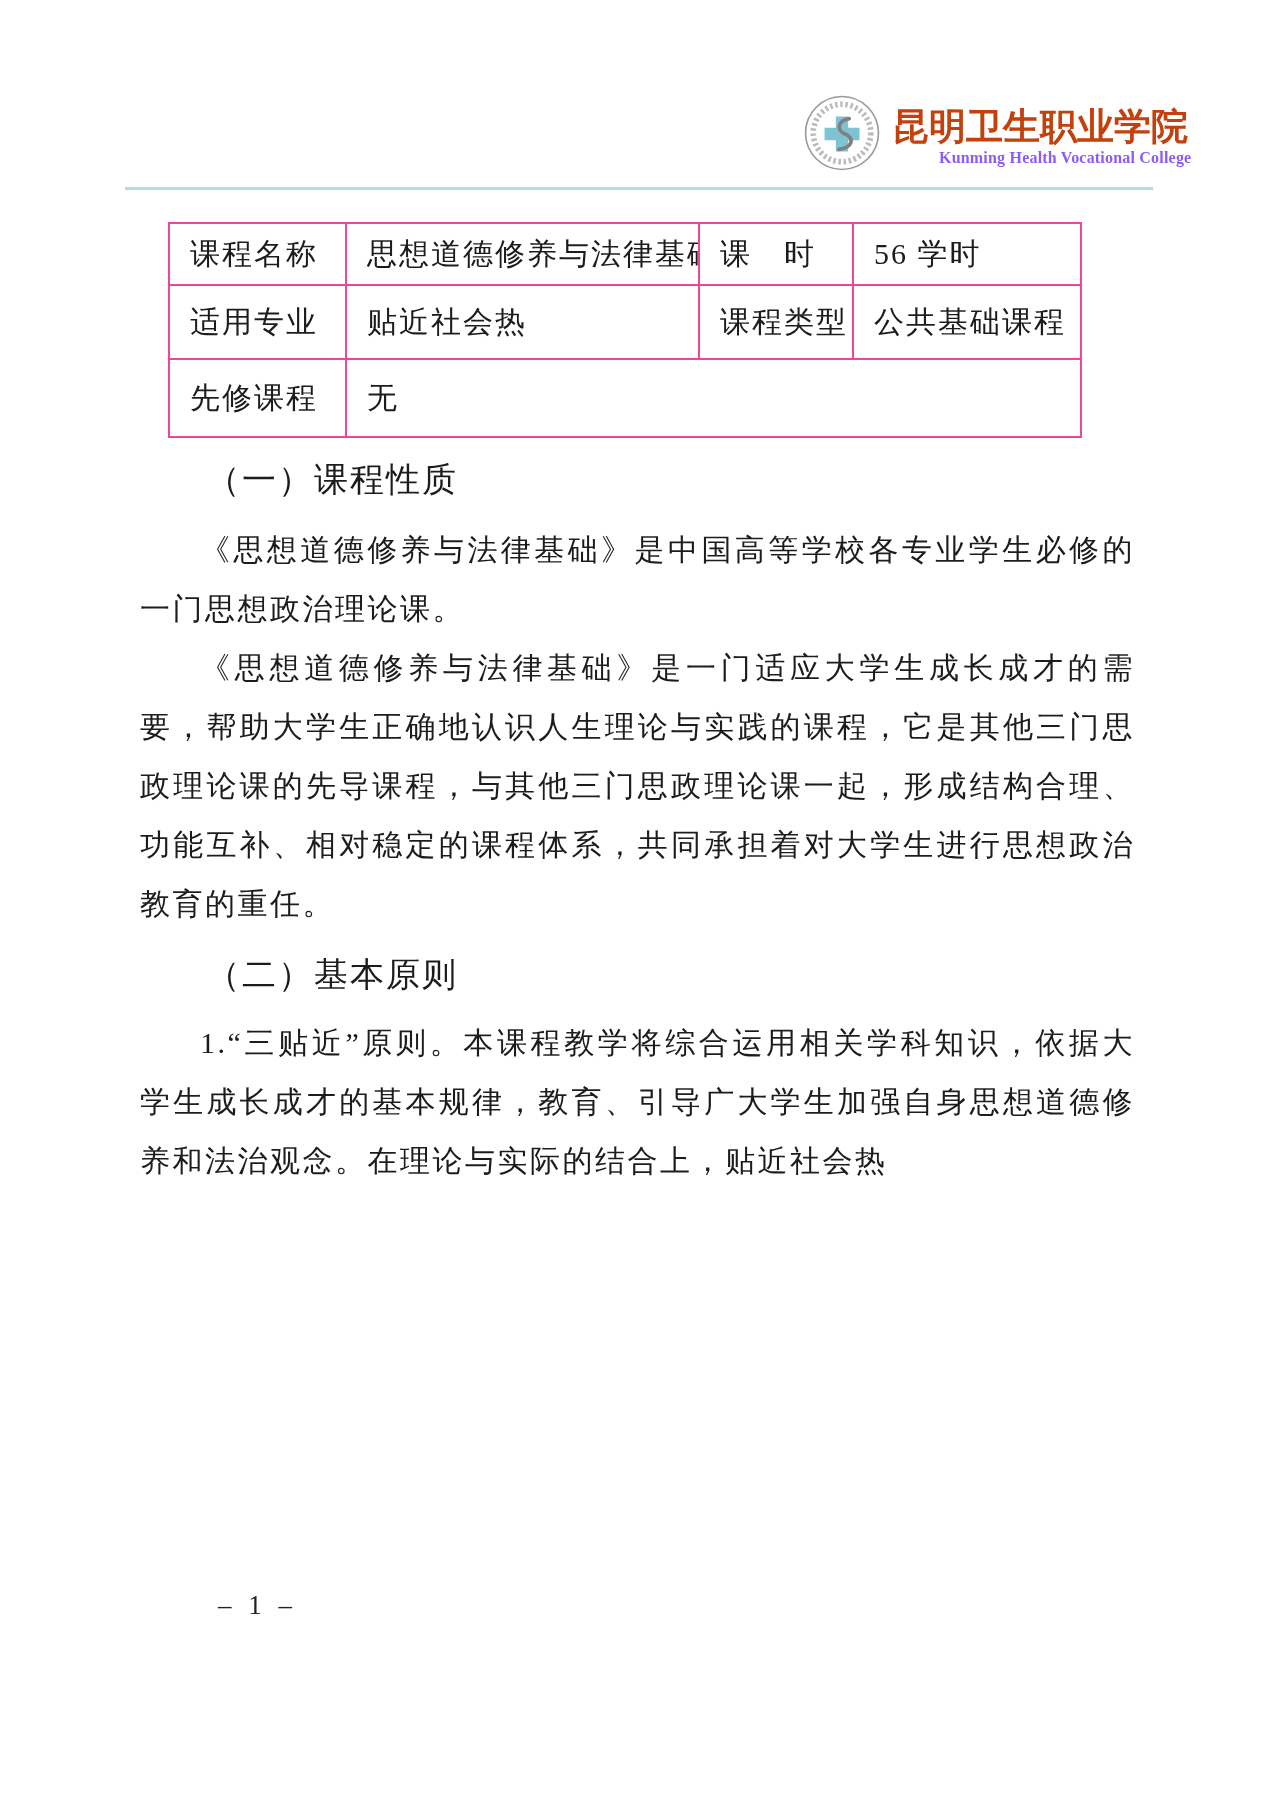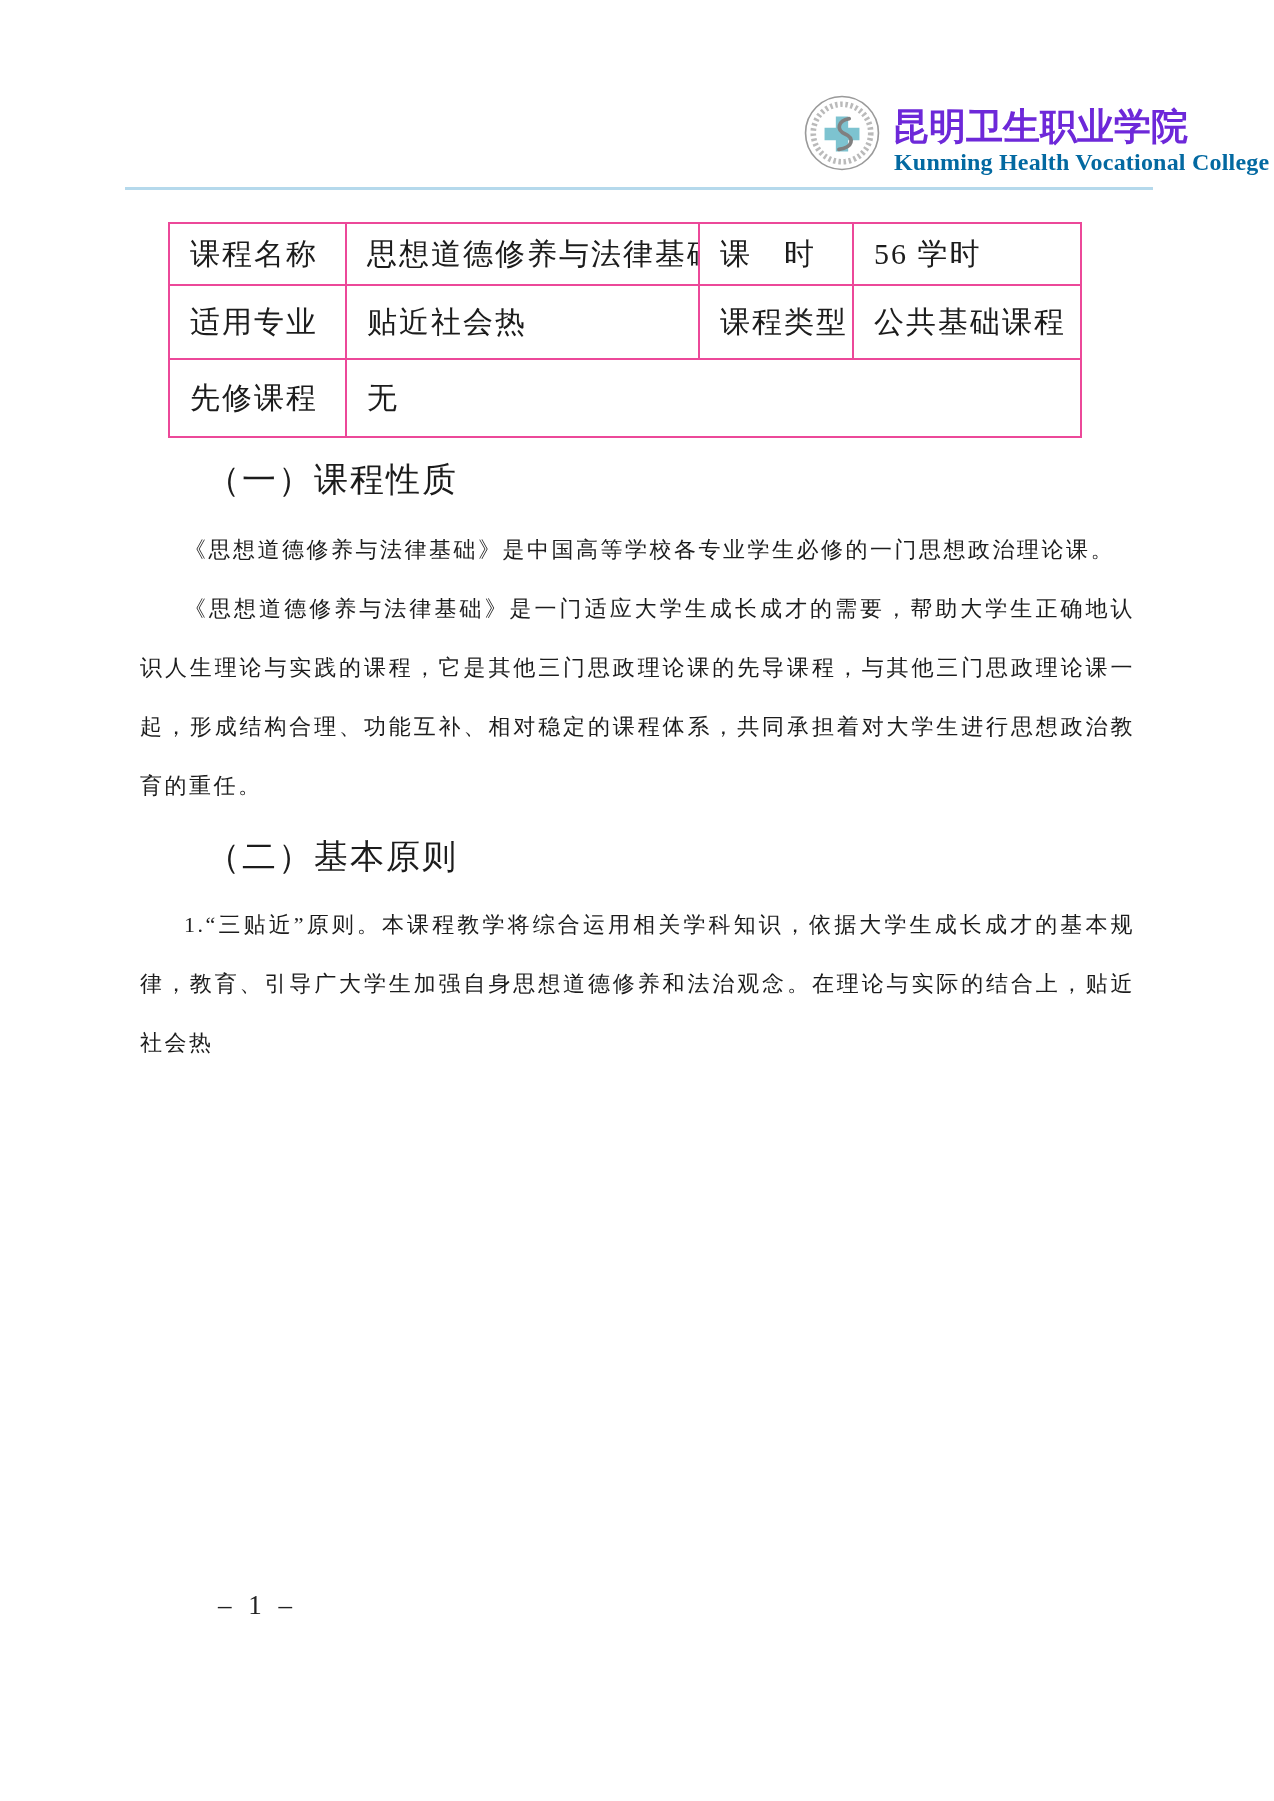--- a/index.html
+++ b/index.html
@@ -9,27 +9,27 @@
     background:#ffffff;
     margin:0 auto;
     overflow:hidden;
     font-family:"Liberation Serif","DejaVu Serif",serif;
     color:#1c1c1c;
   }
   
   .logo-emblem{position:absolute;left:804px;top:95px;width:76px;height:76px;}
   .logo-cn{
     position:absolute;left:892px;top:102px;width:300px;
-    font-size:37px;font-weight:bold;color:#6d28d9;
+    font-size:37px;font-weight:bold;color:#c2410c;
     letter-spacing:0px;white-space:nowrap;
     font-family:"Liberation Serif","DejaVu Serif",serif;
   }
   .logo-en{
-    position:absolute;left:894px;top:149px;width:310px;
-    font-size:24px;font-weight:bold;color:#0369a1;
+    position:absolute;left:939px;top:149px;width:310px;
+    font-size:16px;font-weight:bold;color:#8b5cf6;
     letter-spacing:0.2px;white-space:nowrap;
     font-family:"Liberation Serif","DejaVu Serif",serif;
   }
   .header-divider{
     position:absolute;left:125px;top:187px;
     width:1028px;height:3px;background:#b5d9ec;
   }
   
   .content{
     position:absolute;left:140px;top:222px;width:995px;
@@ -59,21 +59,21 @@
     font-weight:700;font-size:36px;line-height:44px;
     letter-spacing:2px;color:#111;
   }
   .h2{
     margin:20px 0 0 66px;
     font-size:34px;line-height:44px;letter-spacing:2px;
   }
   .h2.second{margin-top:20px;}
   .para{
     margin:18px 0 0 0;
-    font-size:22px;line-height:59px;
+    font-size:30px;line-height:59px;
     letter-spacing:2.5px;
     text-indent:2em;
     text-align:justify;
     text-justify:inter-character;
   }
   .para.p-first{margin-top:18px;}
   .para.p-follow{margin-top:0;}
   .para.p-after-h{margin-top:16px;}
   
   .page-number{

